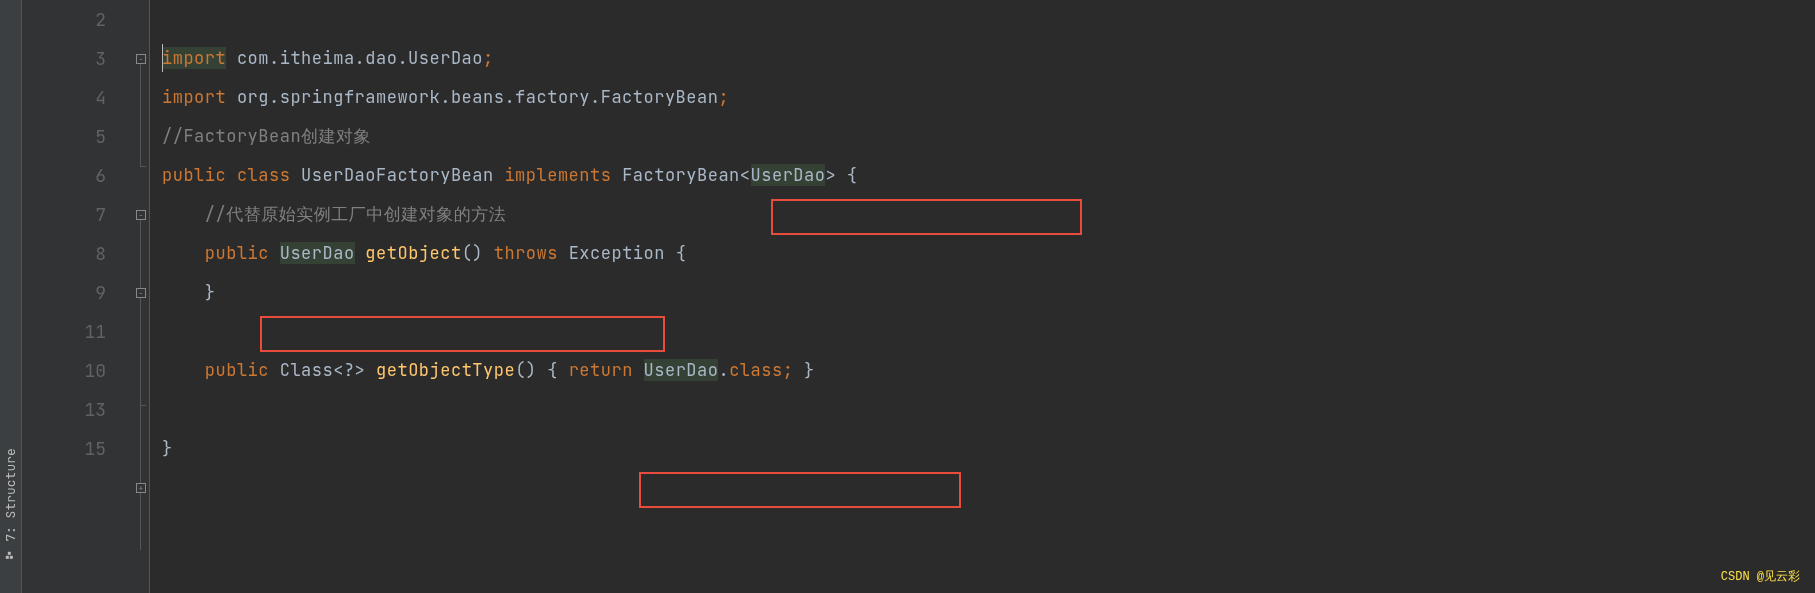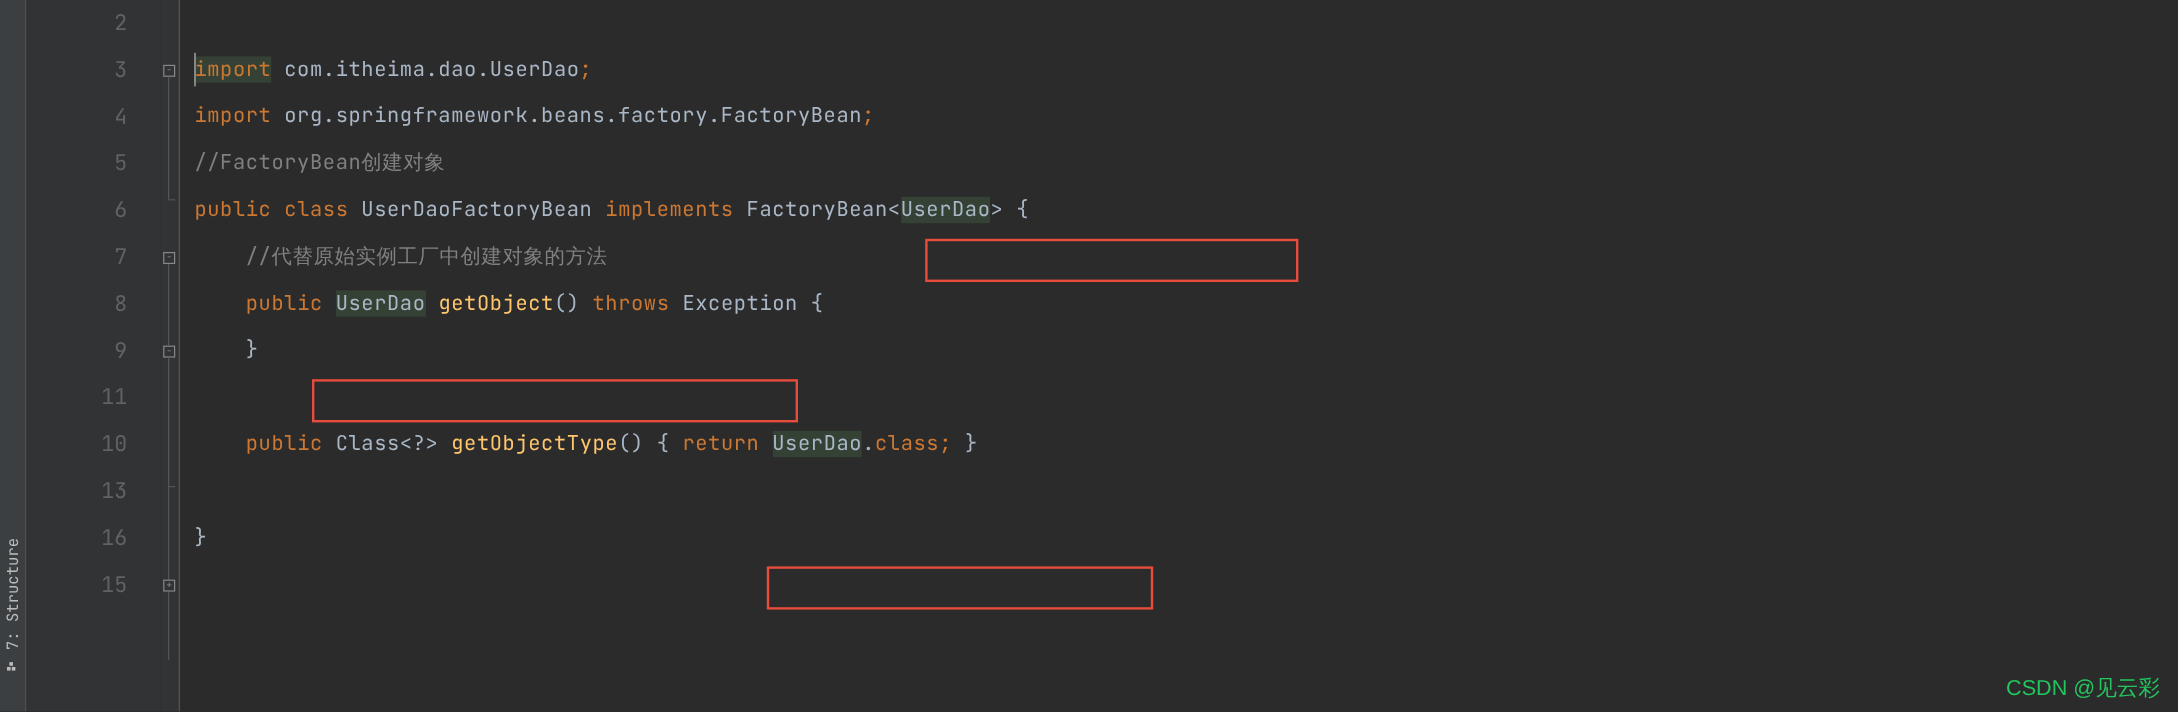--- a/index.html
+++ b/index.html
@@ -135,23 +135,23 @@
     .cursor-caret {
       position: absolute;
       width: 1px;
       height: 28px;
       background: #bbbbbb;
     }
     .watermark {
       position: absolute;
       right: 15px;
       bottom: 8px;
-      font-size: 18px;
-      color: #22c55e;
-      font-family: Liberation Sans, sans-serif;
+      font-size: 12px;
+      color: #fde047;
+      font-family: Liberation Mono, monospace;
     }
   </style>
 </head>
 <body>
 
 <div class="sidebar-tab">
   <div class="sidebar-tab-text">
     <span class="structure-icon">
       <svg width="12" height="12" viewBox="0 0 12 12">
           <rect x="1" y="1" width="3" height="3" fill="#bbbbbb"></rect>
@@ -169,21 +169,20 @@
     <div class="gutter-line">3</div>
     <div class="gutter-line">4</div>
     <div class="gutter-line">5</div>
     <div class="gutter-line">6</div>
     <div class="gutter-line">7</div>
     <div class="gutter-line">8</div>
     <div class="gutter-line">9</div>
     <div class="gutter-line">11</div>
     <div class="gutter-line">10</div>
     <div class="gutter-line">13</div>
-    <div class="gutter-line">16</div>
     <div class="gutter-line">15</div>
   </div>
 
   <div class="fold-col">
     <div class="fold-mark" style="top:54px">−</div>
     <div class="fold-line" style="top:64px;height:102px"></div>
     <div class="fold-end" style="top:166px"></div>
     <div class="fold-mark" style="top:210px">−</div>
     <div class="fold-line" style="top:220px;height:330px"></div>
     <div class="fold-mark" style="top:288px">−</div>

